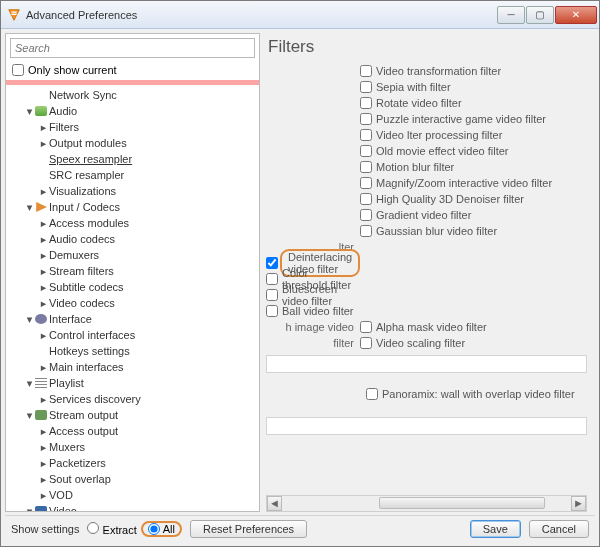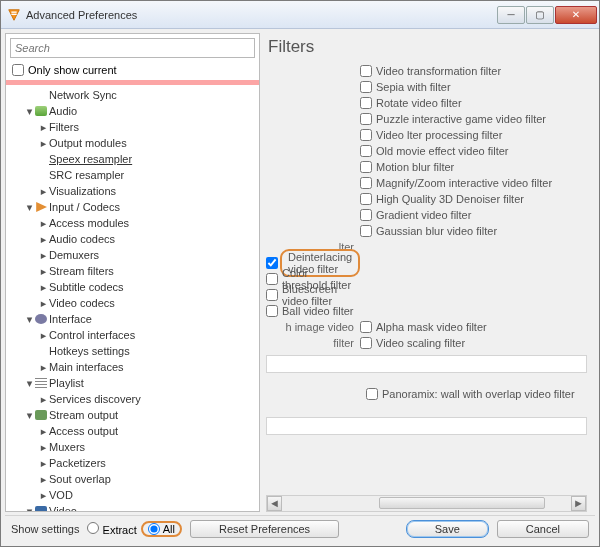--- a/index.html
+++ b/index.html
@@ -39,22 +39,22 @@
 .panorow { grid-column: 1 / span 2; display: flex; align-items: center; gap: 4px; padding-left: 100px; height: 18px; margin-bottom: 10px; color: #555; }
 .hscroll { height: 17px; margin: 2px 8px 0 0; background: #eee; border: 1px solid #cfcfcf; position: relative; }
 .hscroll .thumb { position: absolute; left: 35%; top: 1px; height: 12px; width: 52%; background: linear-gradient(#f6f6f6,#d9d9d9); border: 1px solid #bbb; border-radius: 2px; }
 .hscroll .arr { position: absolute; top: 0; width: 15px; height: 15px; background: linear-gradient(#f6f6f6,#d9d9d9); border: 1px solid #bbb; text-align: center; line-height: 13px; color: #666; }
 .hscroll .arr.l { left: 0; }
 .hscroll .arr.r { right: 0; }
 .bottombar { display: flex; align-items: center; padding: 4px 6px; gap: 8px; border-top: 1px solid #d4d4d4; }
 .showset { color: #333; }
 .radios { display: flex; align-items: center; gap: 4px; }
 .radios label.hl { border: 2px solid #e08a3a; border-radius: 9px; padding: 0 5px; display: inline-flex; align-items: center; gap: 3px; }
-.btn { border: 1px solid #a9a9a9; background: linear-gradient(#fdfdfd,#e4e4e4); padding: 2px 28px; border-radius: 3px; color: #333; }
-.btn.save { border-color: #4a90d9; box-shadow: 0 0 0 1px #9ec7ee inset; border-radius: 8px; }
+.btn { border: 1px solid #a9a9a9; background: linear-gradient(#fdfdfd,#e4e4e4); padding: 2px 12px; border-radius: 3px; color: #333; }
+.btn.save { border-color: #4a90d9; box-shadow: 0 0 0 1px #9ec7ee inset; }
 .spacer { flex: 1; }
 input[type=checkbox], input[type=radio] { width: 12px; height: 12px; }
 .tree::-webkit-scrollbar { width: 16px; }
 .tree::-webkit-scrollbar-thumb { background: linear-gradient(#eee,#cfcfcf); border: 1px solid #aaa; border-radius: 2px; }
 .tree::-webkit-scrollbar-track { background: #f2f2f2; border-left: 1px solid #d6d6d6; }
 </style>
 </head>
 <body>
 
 <div class="window">

